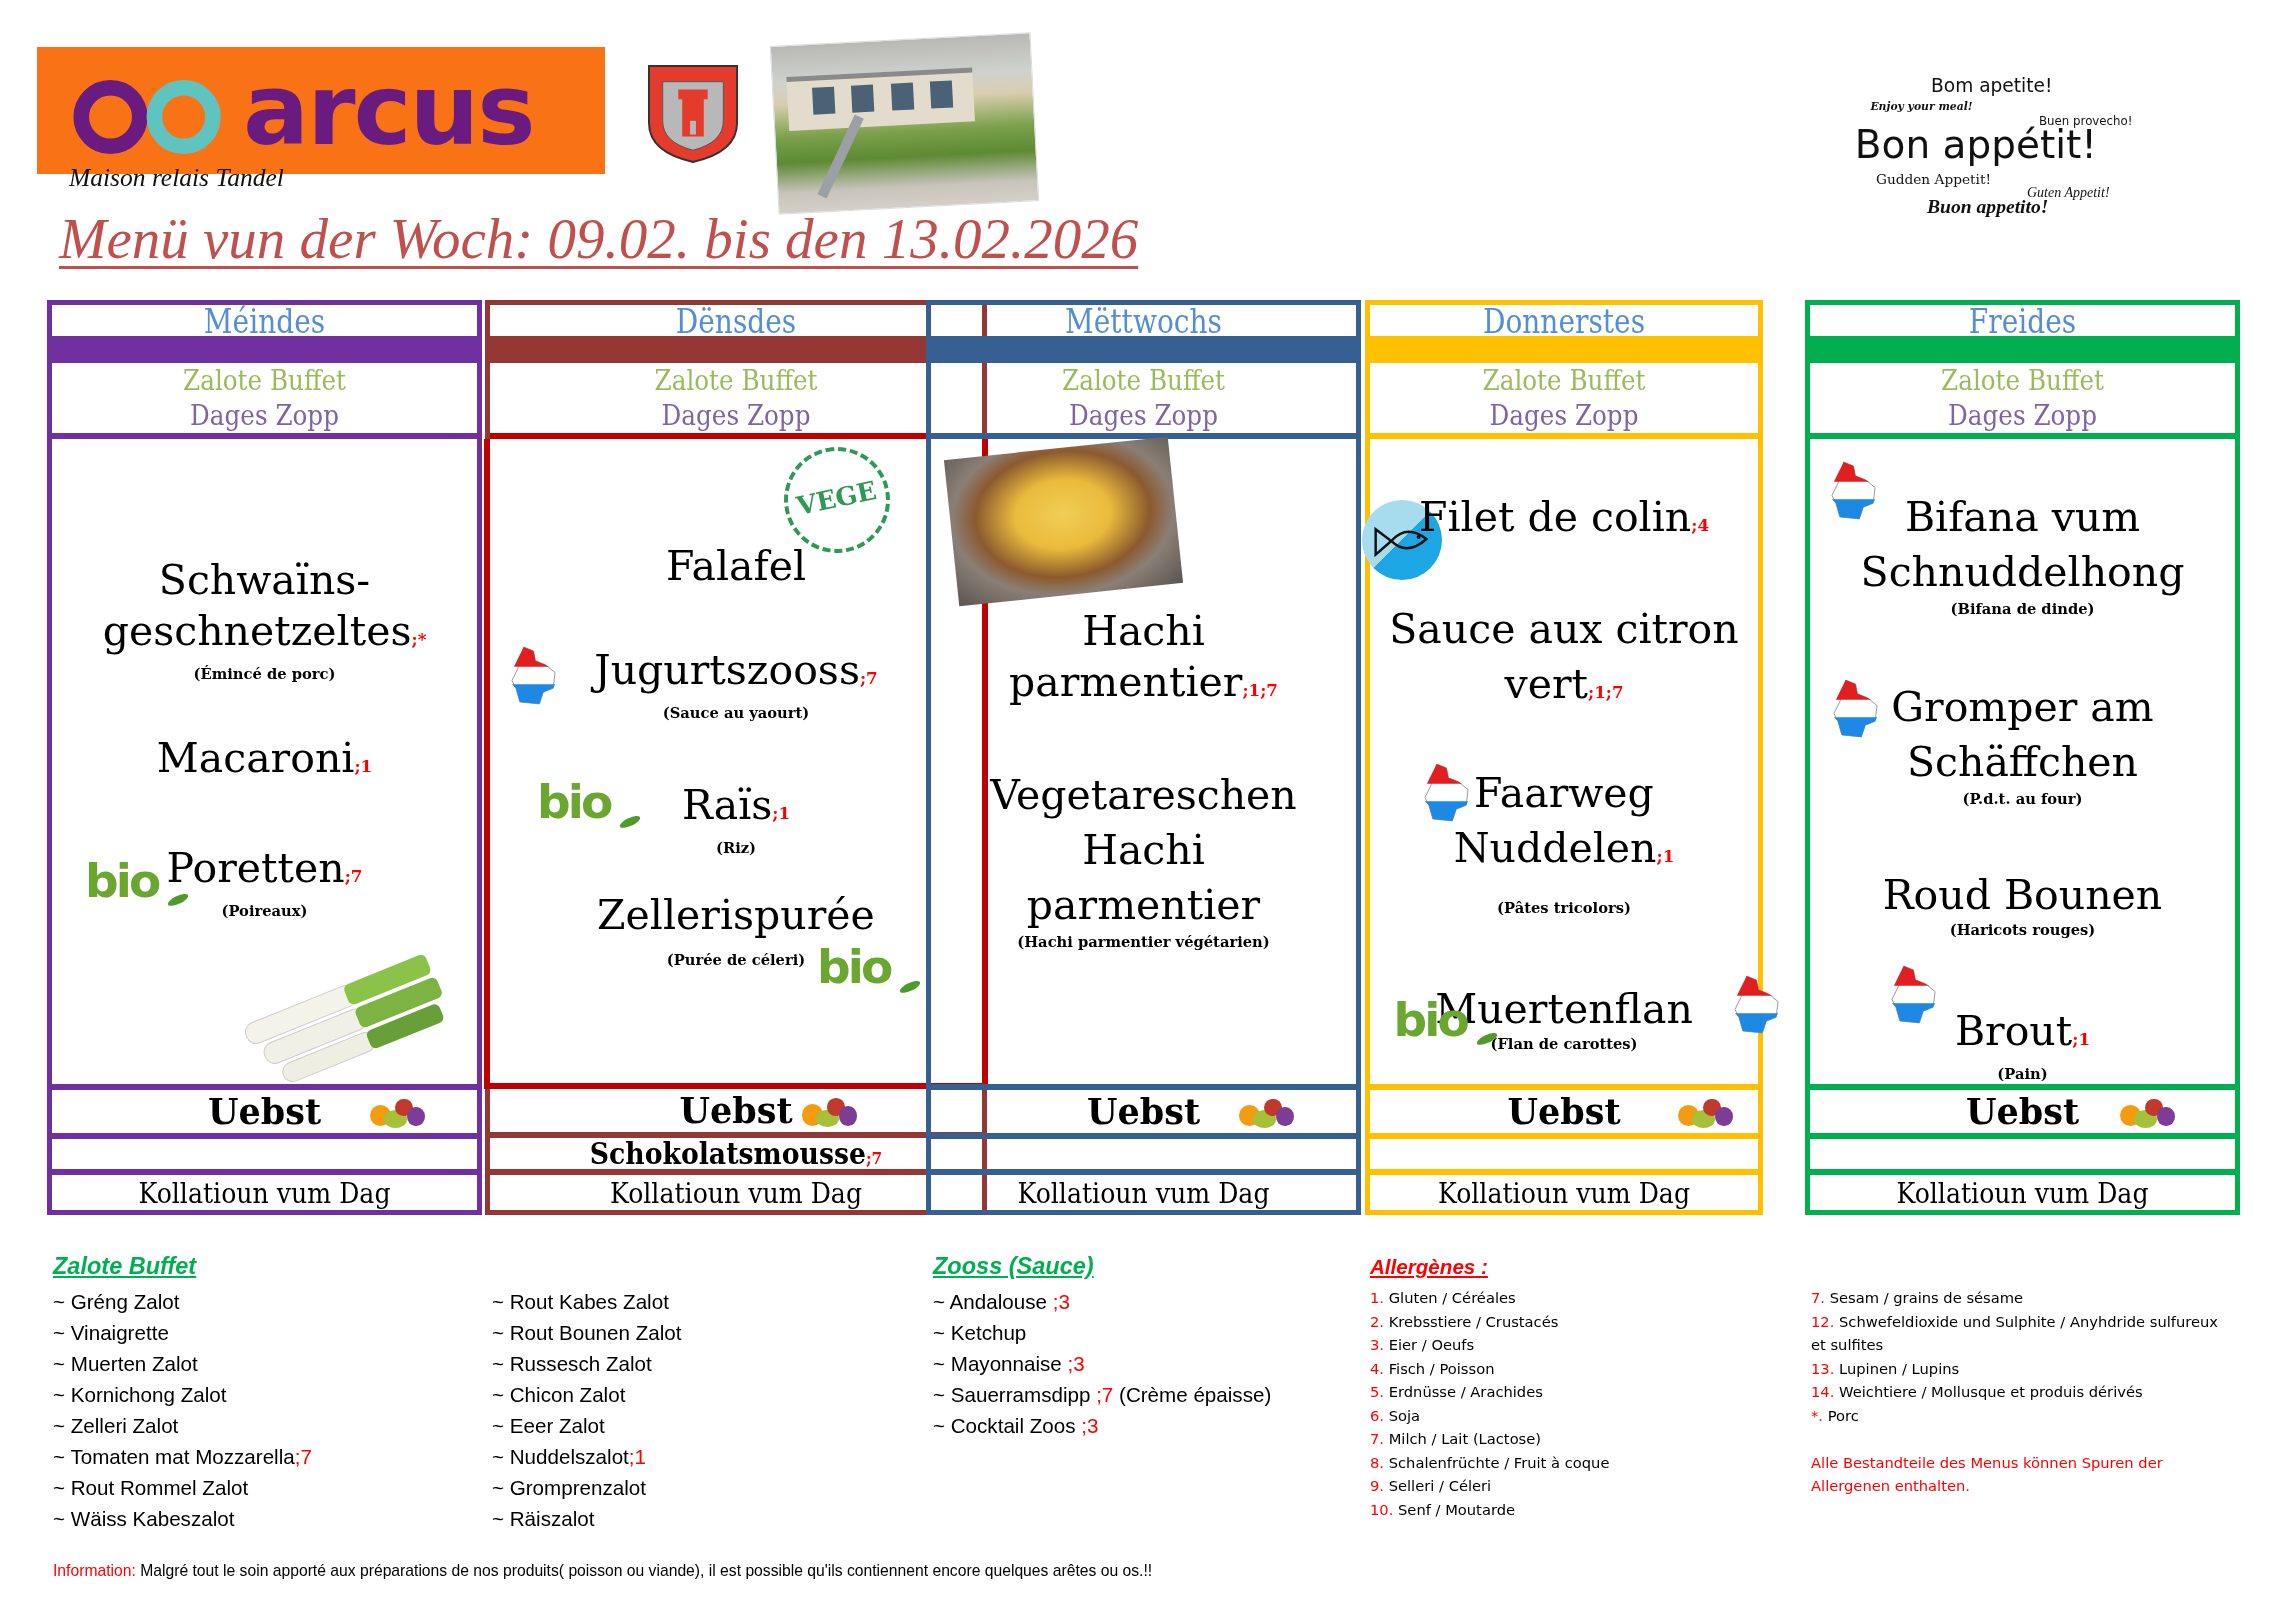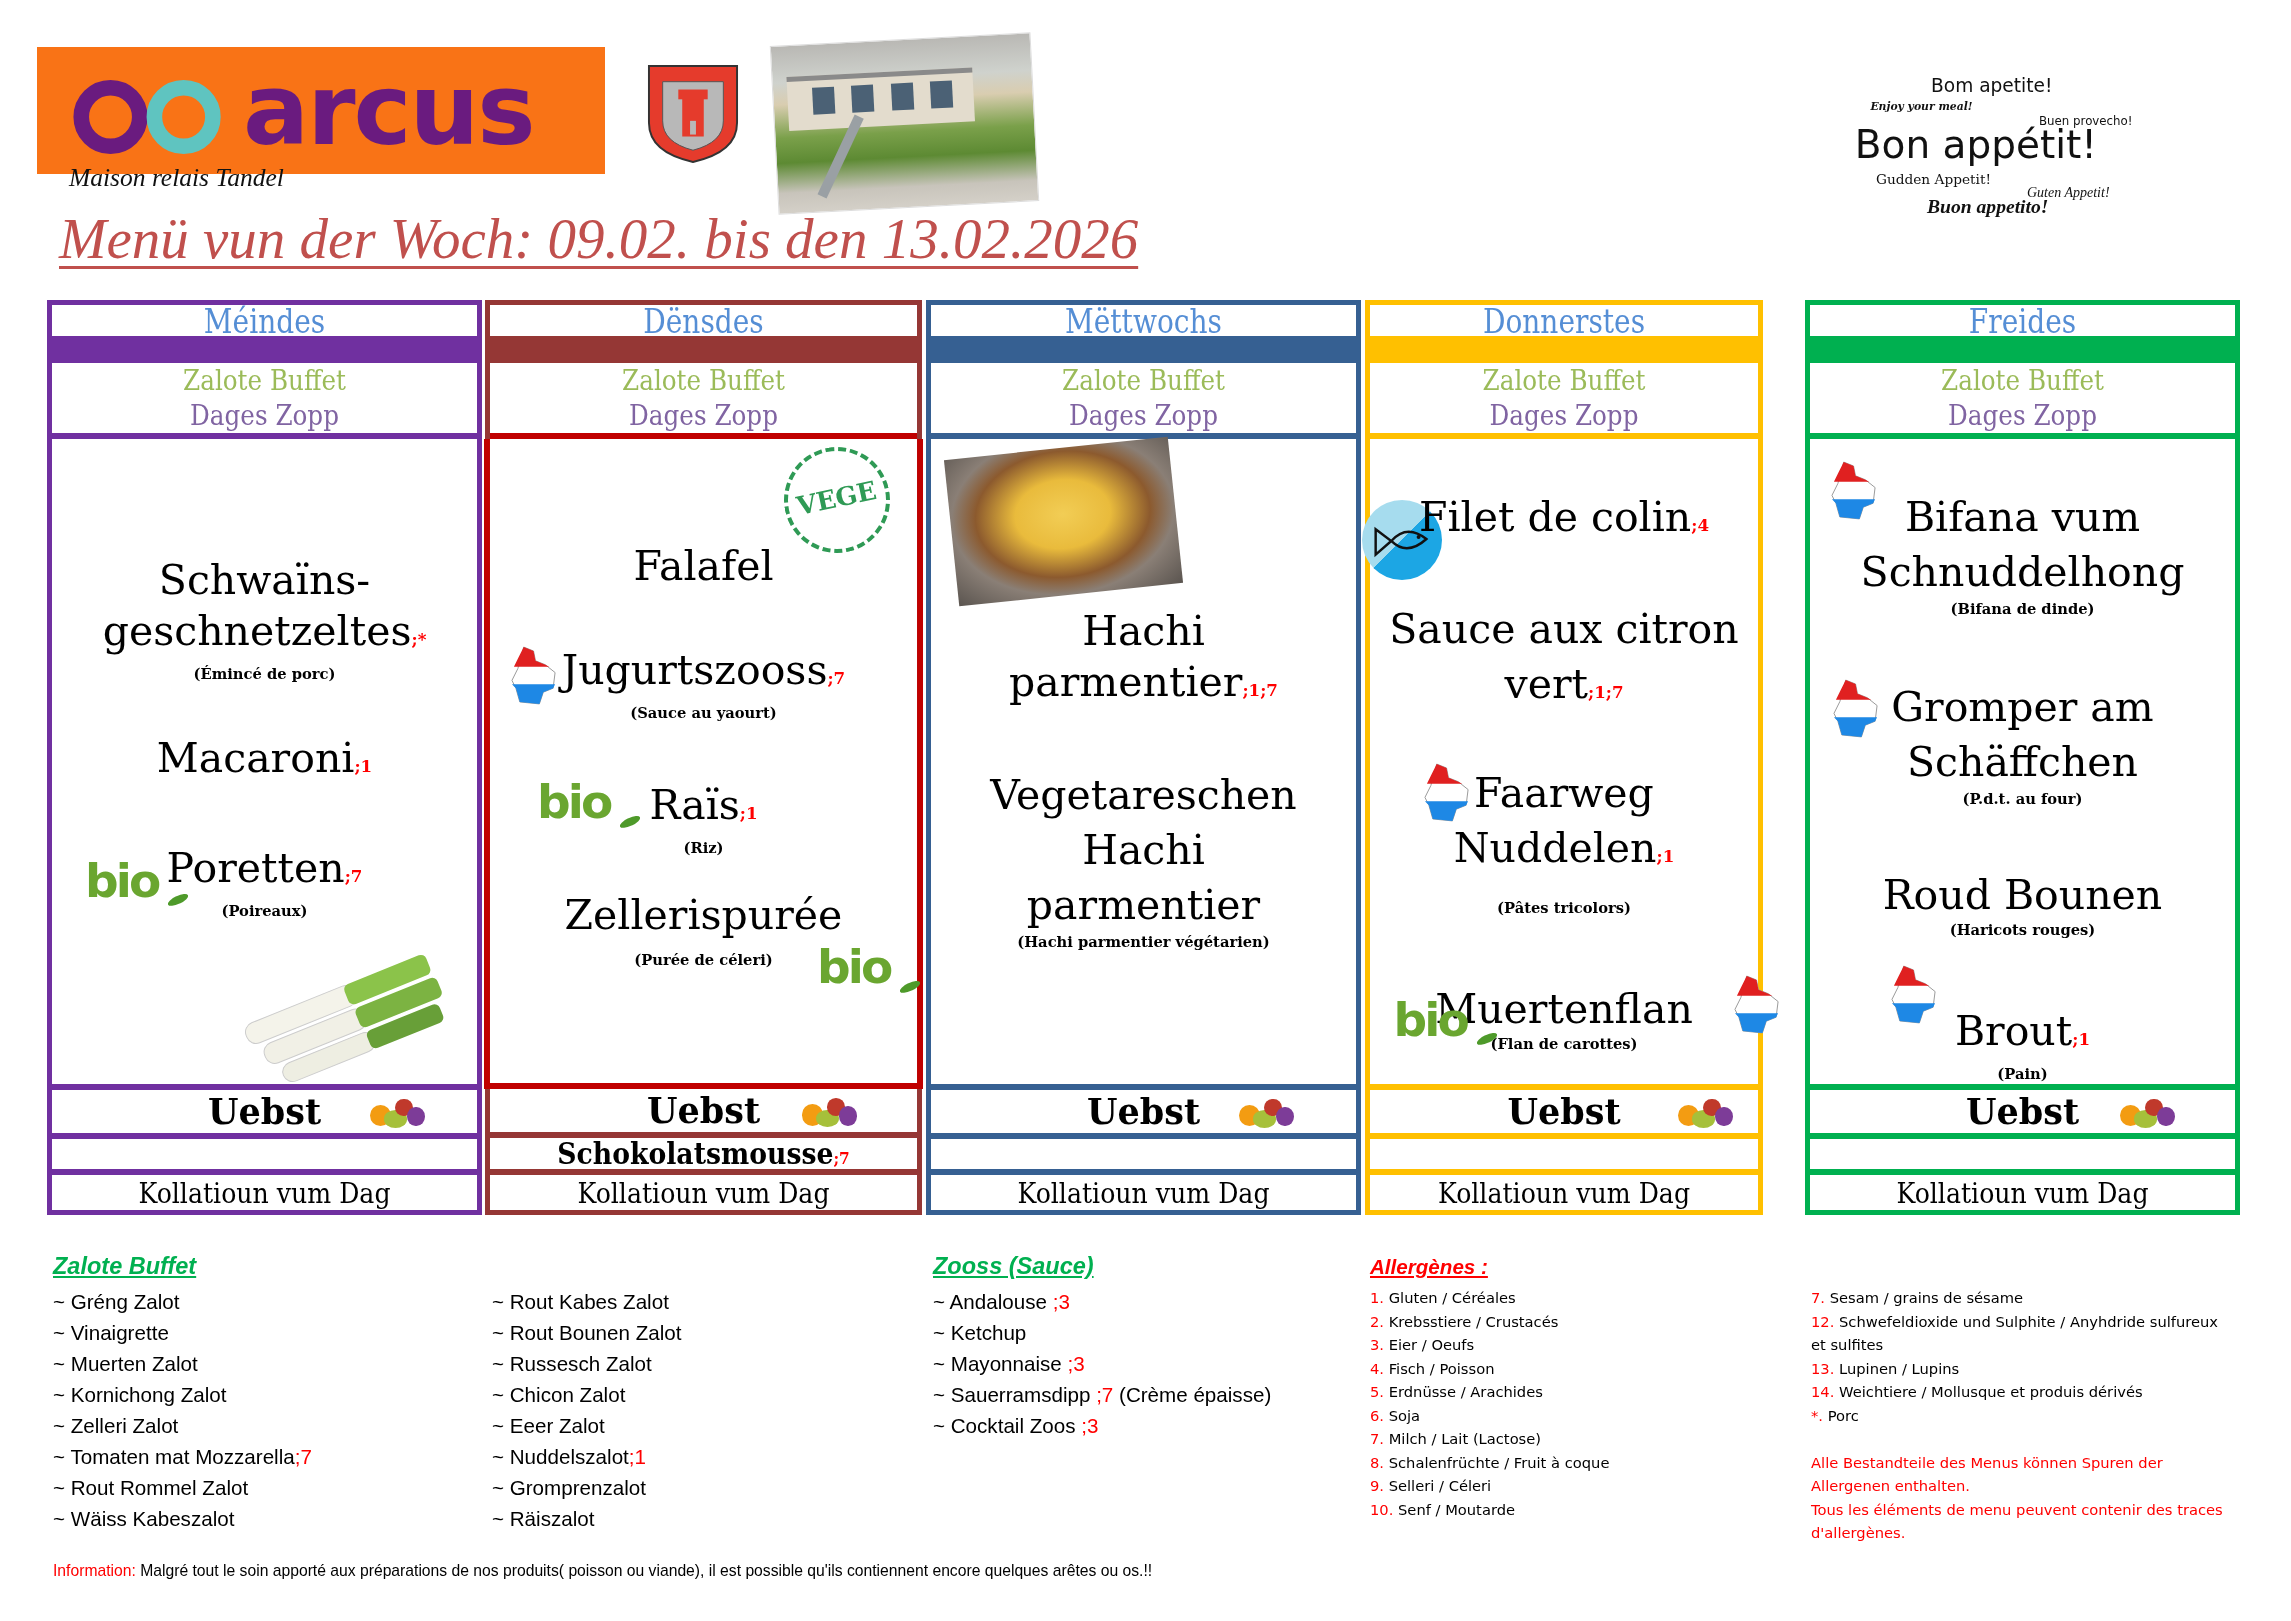--- a/index.html
+++ b/index.html
@@ -140,21 +140,21 @@
       <i style="left:29px;top:5.9px;width:17.6px;height:17.6px;background:#c0392b"></i>
       <i style="left:41px;top:13.7px;width:17.6px;height:19.6px;background:#7d3c98"></i>
     </div>
   </div>
   <div class="hr" style="background:#7030a0"></div>
   <div class="dessert"><span></span></div>
   <div class="hr" style="background:#7030a0"></div>
   <div class="koll">Kollatioun vum Dag</div>
 </div>
 
-<div class="abs col" style="left:485px;width:437px;border-color:#953735;">
+<div class="abs col" style="left:485px;width:502px;border-color:#953735;">
   <div class="dayname">Dënsdes</div>
   <div class="band" style="background:#953735"></div>
   <div class="sub">
     <span class="zb">Zalote Buffet</span>
     <span class="dz">Dages Zopp</span>
   </div>
   <div class="hr" style="background:#c00000"></div>
   <div class="main" style="box-shadow:inset 5.9px 0 0 #c00000, inset -5.9px 0 0 #c00000, inset 0 -5.9px 0 #c00000; margin:0 -5.9px; padding:0 5.9px;">
     <div class="vege" style="left:300px;top:7.8px">VEGE</div>
     <div class="dish" style="top:102px">
@@ -396,19 +396,18 @@
   </div>
 <div class="abs alg-list" style="left:1811px;top:1286px;width:412px">
   <div id="alg2">
       <div><span class="red">7.</span><span> Sesam / grains de sésame</span></div>
       <div><span class="red">12.</span><span> Schwefeldioxide und Sulphite / Anyhdride sulfureux et sulfites</span></div>
       <div><span class="red">13.</span><span> Lupinen / Lupins</span></div>
       <div><span class="red">14.</span><span> Weichtiere / Mollusque et produis dérivés</span></div>
       <div><span class="red">*.</span><span> Porc</span></div>
     </div>
   <div class="red" style="margin-top:23.5px">Alle Bestandteile des Menus können Spuren der Allergenen enthalten.</div>
-  <div class="red">Tous les éléments de menu peuvent contenir des traces d'allergènes.</div>
 </div>
 
 <div class="abs info">
   <span class="red">Information:</span><span>  Malgré tout le soin apporté aux  préparations de nos produits( poisson ou viande), il est possible qu'ils contiennent encore quelques arêtes ou os.!!</span>
 </div>
 
 
 </body></html>

